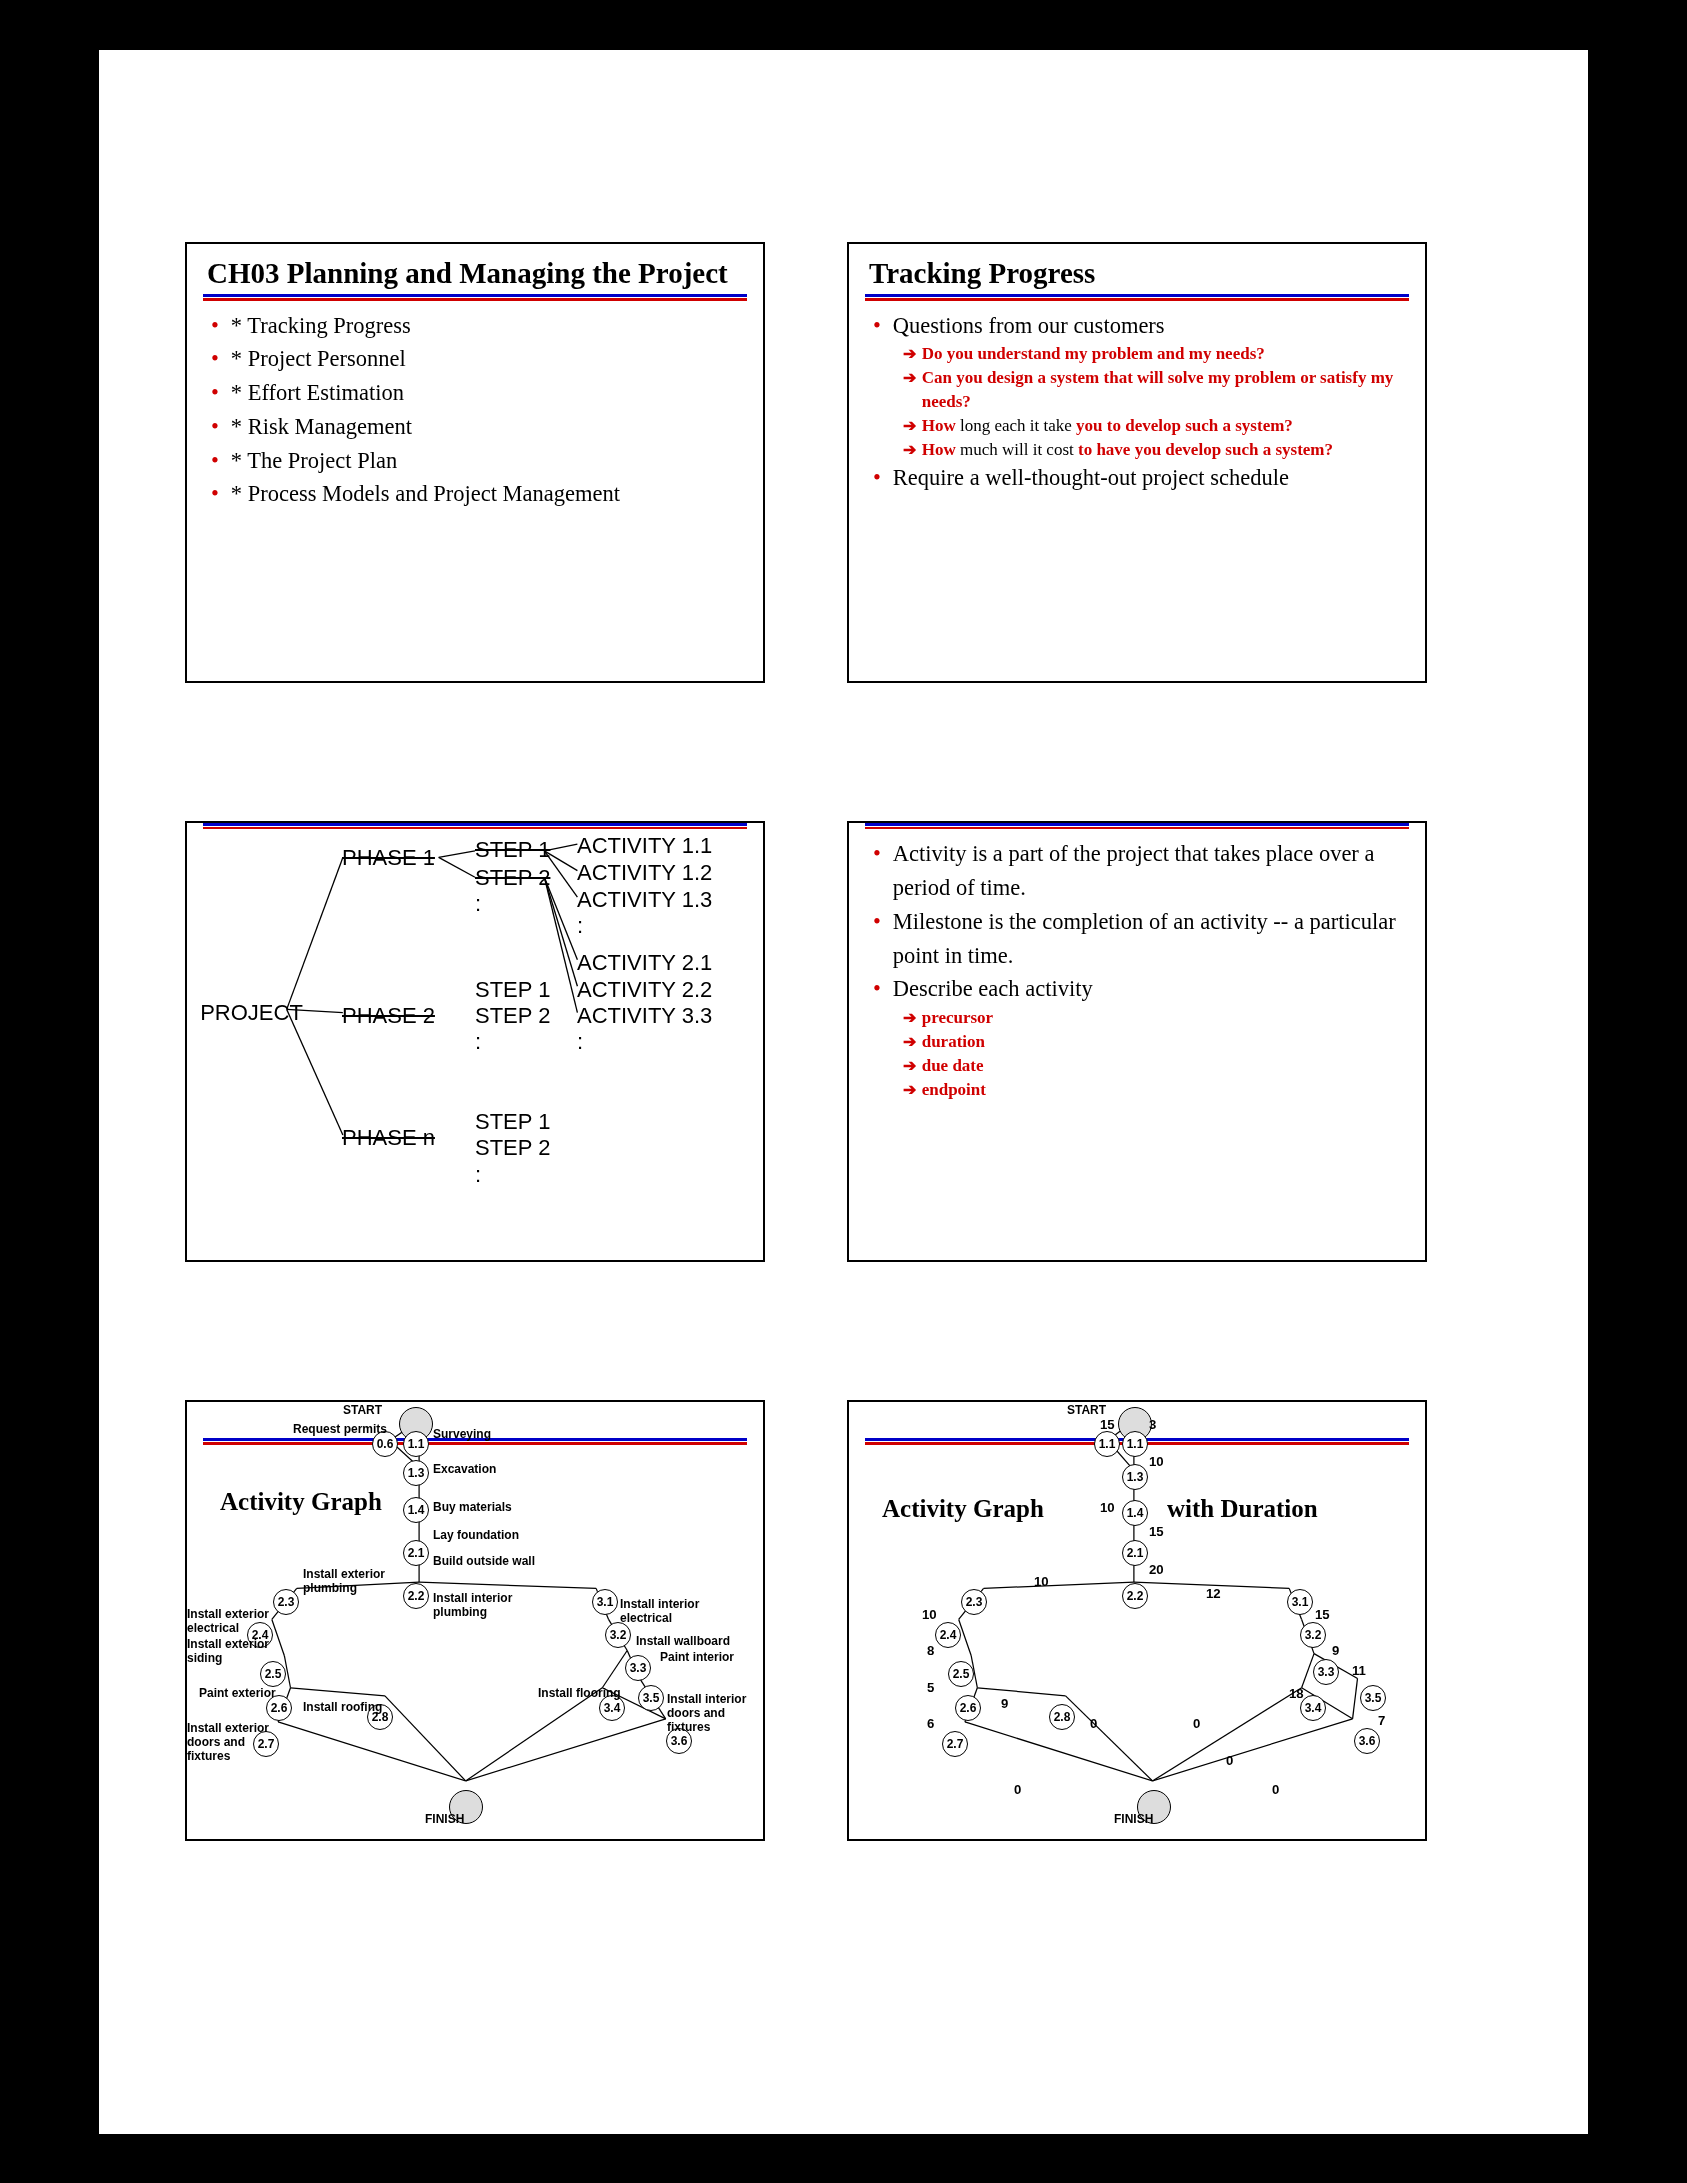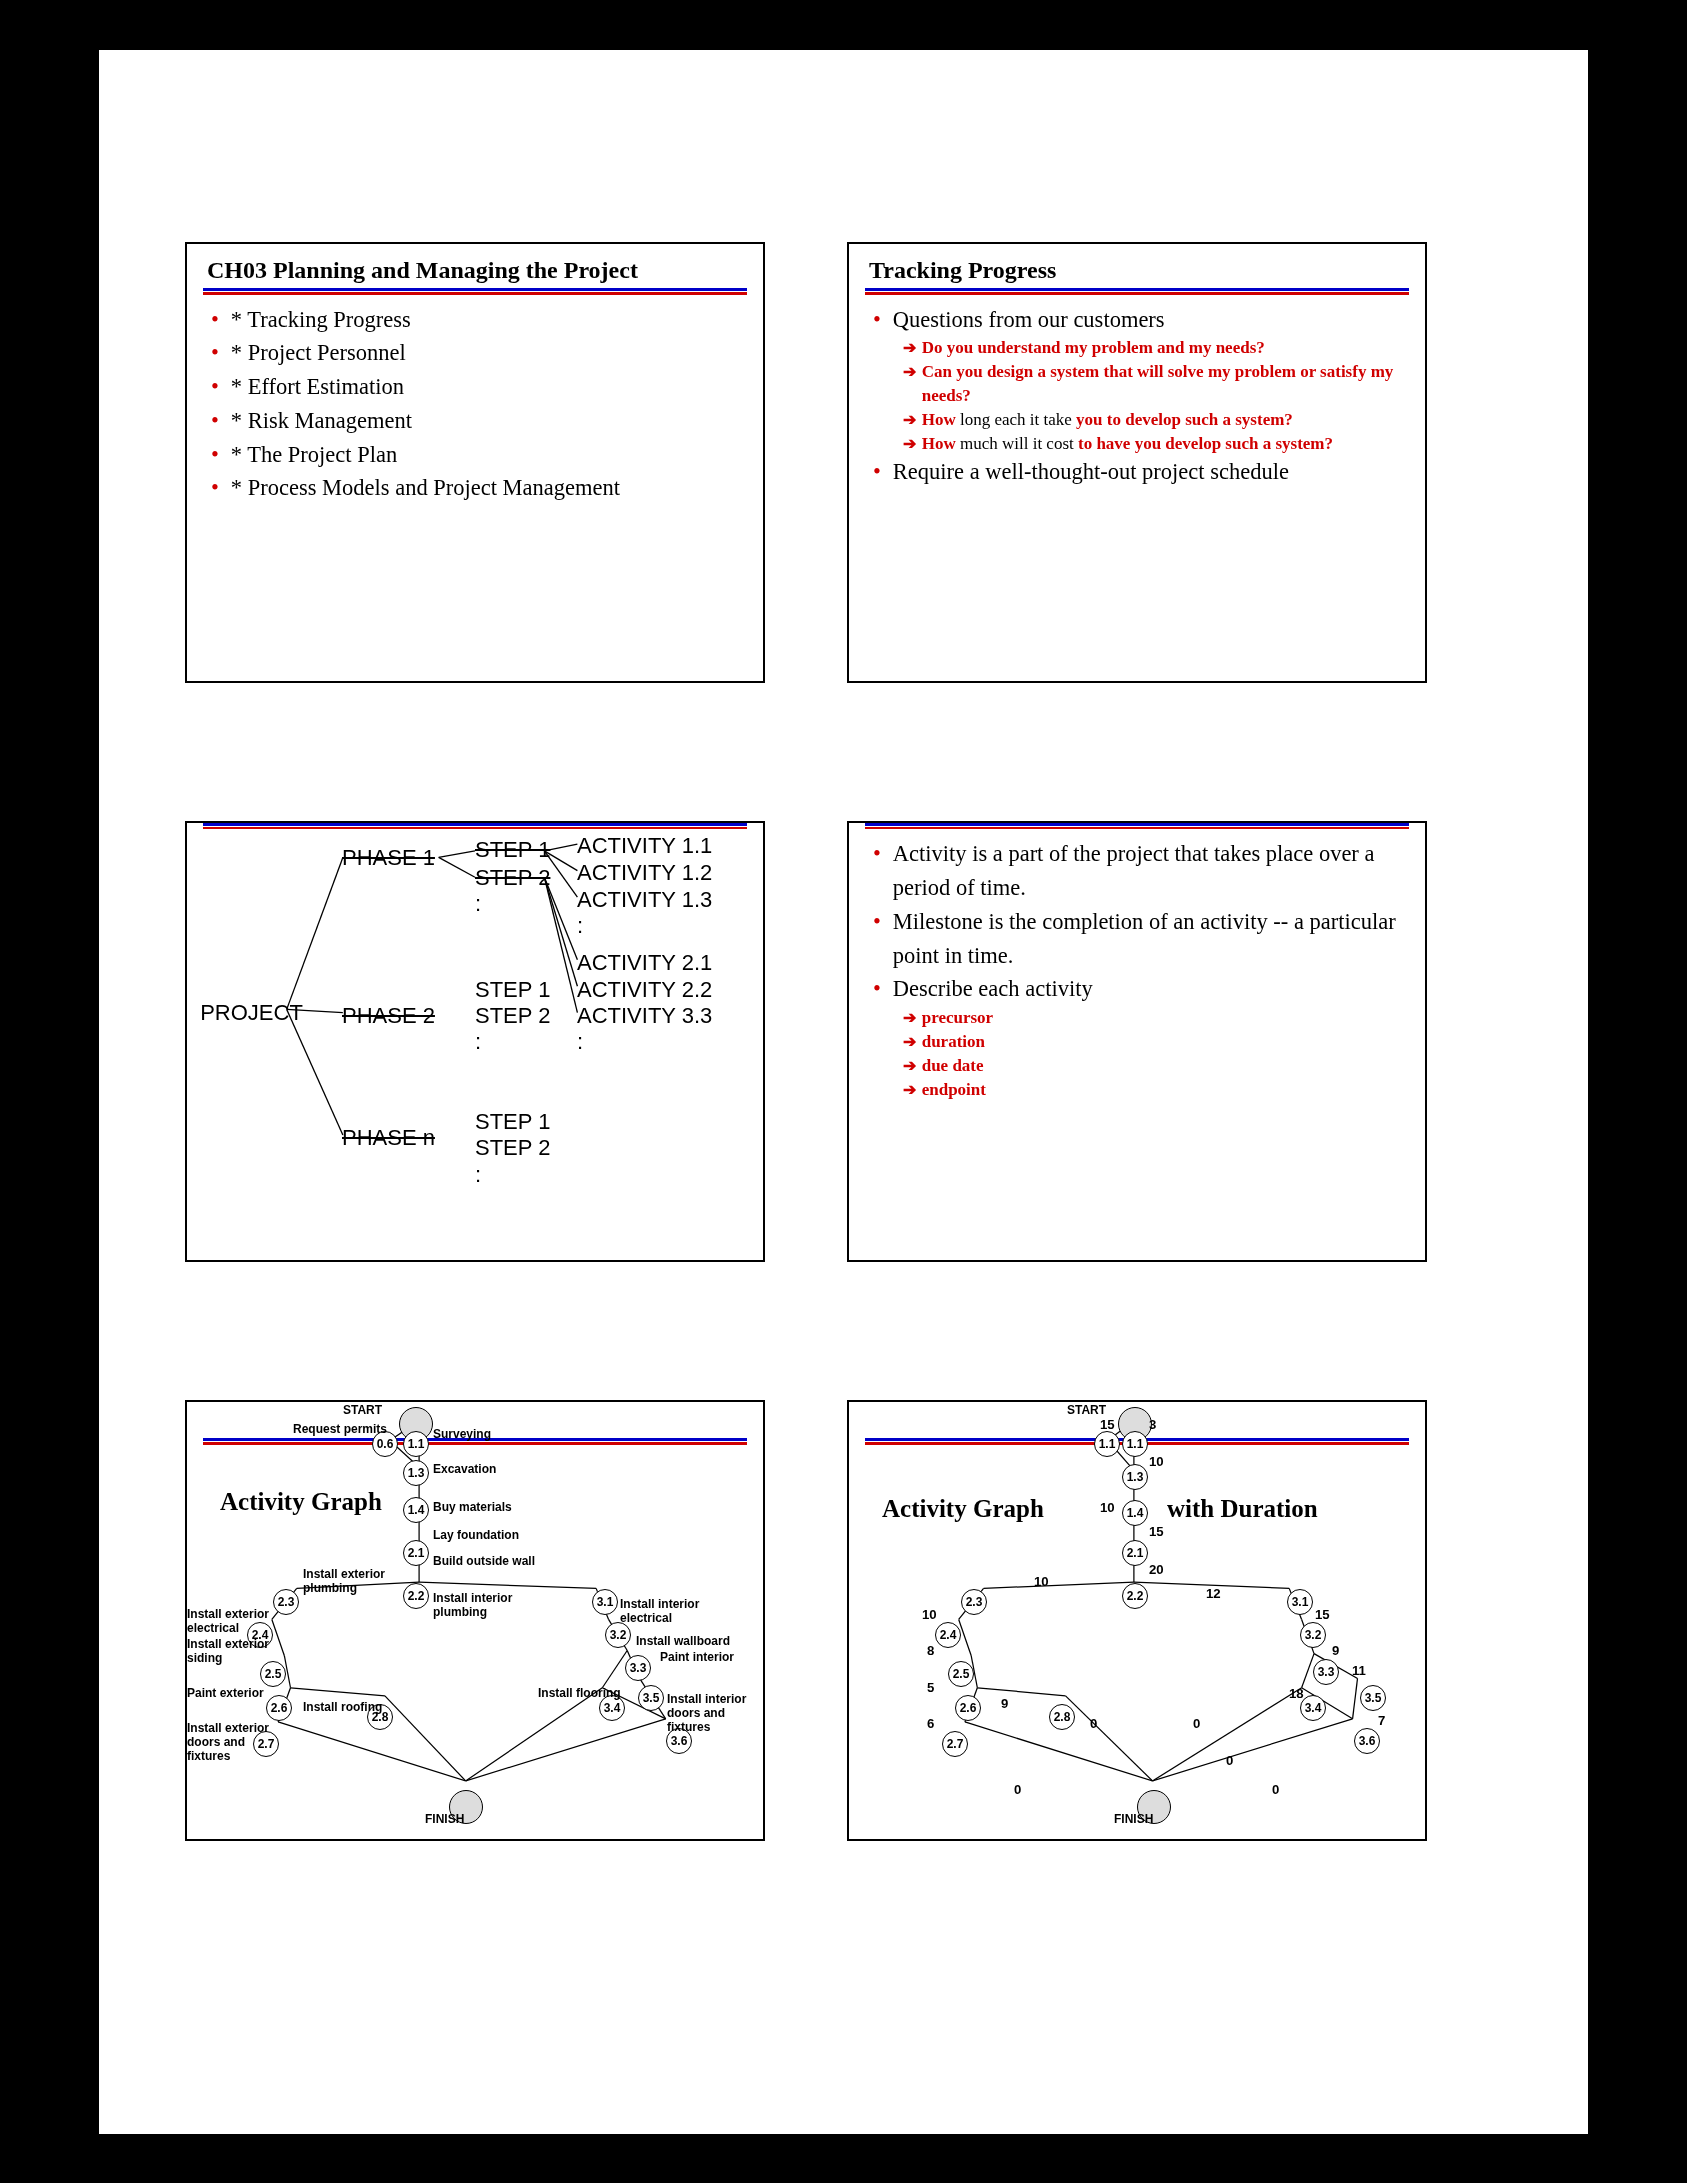--- a/index.html
+++ b/index.html
@@ -21,21 +21,21 @@
   .slide {
     position: absolute;
     border: 2px solid #000;
     background: #fff;
     width: 576px;
     height: 437px;
     overflow: hidden;
   }
   .slide-title {
     font-weight: bold;
-    font-size: 24px;
+    font-size: 29px;
     padding: 13.2px 20px 4px 20px;
     color: #000;
   }
   .rule {
     height: 2.6px;
     margin: 0 16px 1.3px 16px;
   }
   .rule.blue { background: #0000c8; }
   .rule.red { background: #d00000; }
   .bullets {
@@ -379,21 +379,21 @@
       <div class="glabel" style="left:246px; top:98px;">Buy materials</div>
       <div class="glabel" style="left:246px; top:126px;">Lay foundation</div>
       <div class="glabel" style="left:246px; top:152px;">Build outside wall</div>
       <div class="glabel" style="left:116px; top:165px; width:86px; white-space:normal;">Install exterior plumbing</div>
       <div class="glabel" style="left:246px; top:189px; width:86px; white-space:normal;">Install interior plumbing</div>
       <div class="glabel" style="left:0px; top:205px; width:86px; white-space:normal;">Install exterior electrical</div>
       <div class="glabel" style="left:433px; top:195px; width:106px; white-space:normal;">Install interior electrical</div>
       <div class="glabel" style="left:0px; top:235px; width:86px; white-space:normal;">Install exterior siding</div>
       <div class="glabel" style="left:449px; top:232px;">Install wallboard</div>
       <div class="glabel" style="left:473px; top:248px;">Paint interior</div>
-      <div class="glabel" style="left:0px; top:284px;">Paint exterior</div>
+      <div class="glabel" style="left:12px; top:284px;">Paint exterior</div>
       <div class="glabel" style="left:116px; top:298px;">Install roofing</div>
       <div class="glabel" style="left:351px; top:284px;">Install flooring</div>
       <div class="glabel" style="left:0px; top:311px; width:86px; white-space:normal;margin-top:8px;">Install exterior doors and fixtures</div>
       <div class="glabel" style="left:480px; top:290px; width:86px; white-space:normal;">Install interior doors and fixtures</div>
       <div class="glabel" style="left:238px; top:410px;">FINISH</div>
     </div>
   </div>
 
   <div class="slide" style="left:748px; top:1350px;">
     <div class="graph-area">

